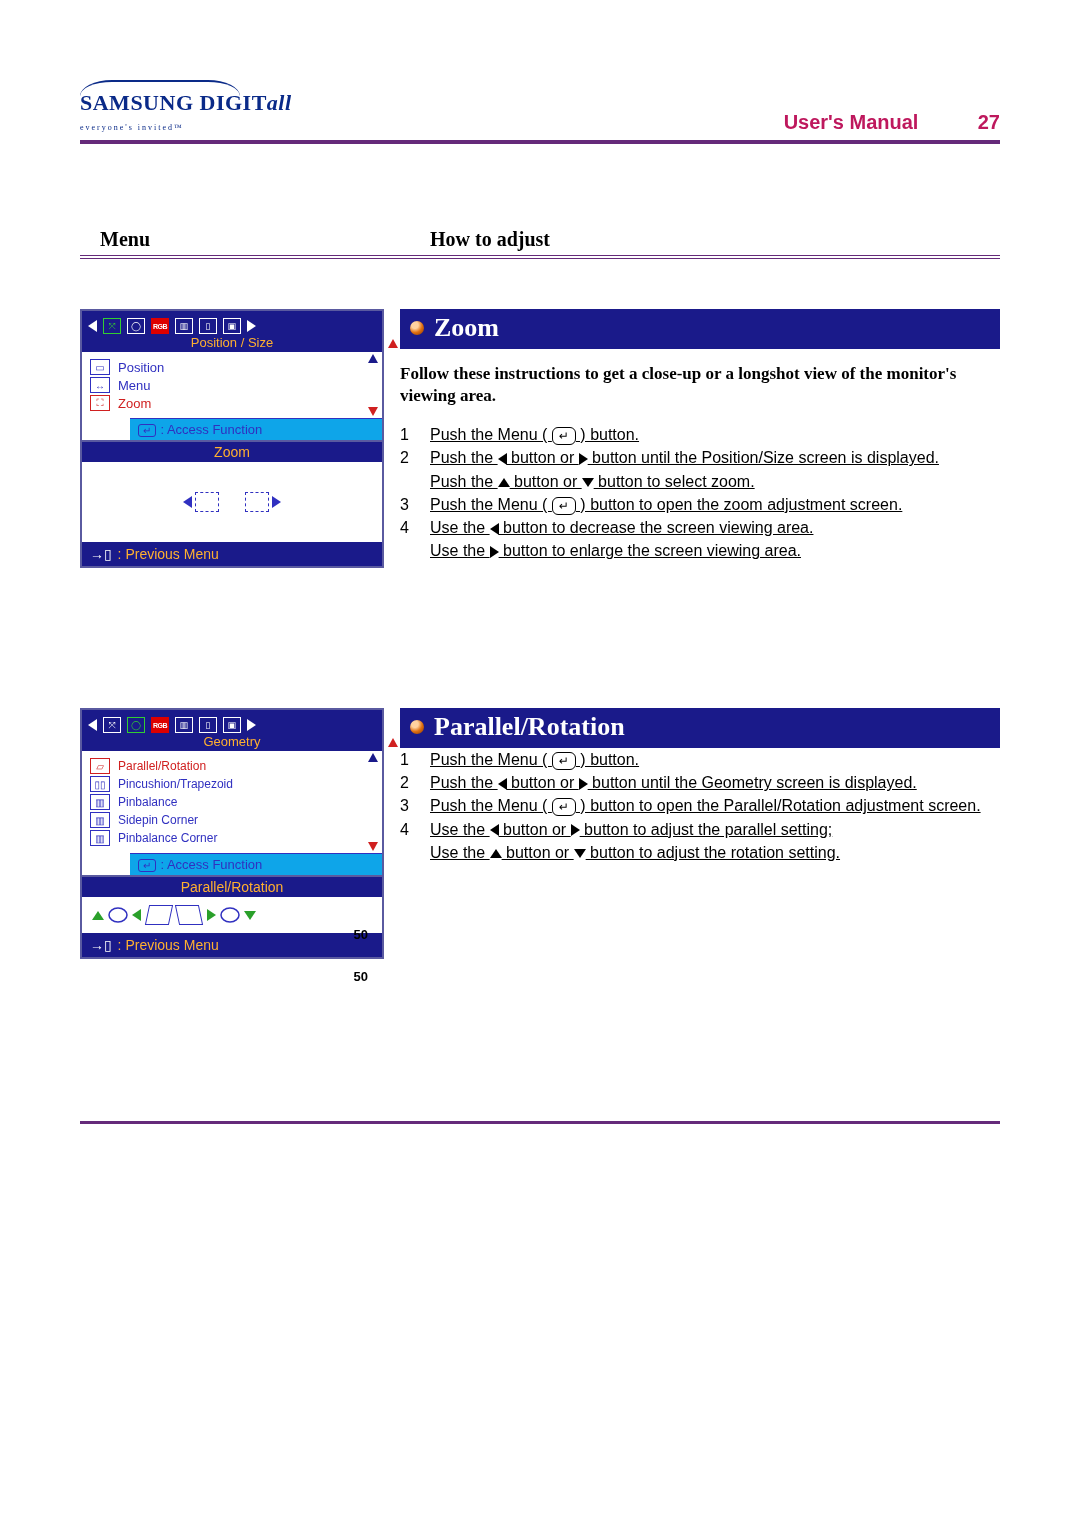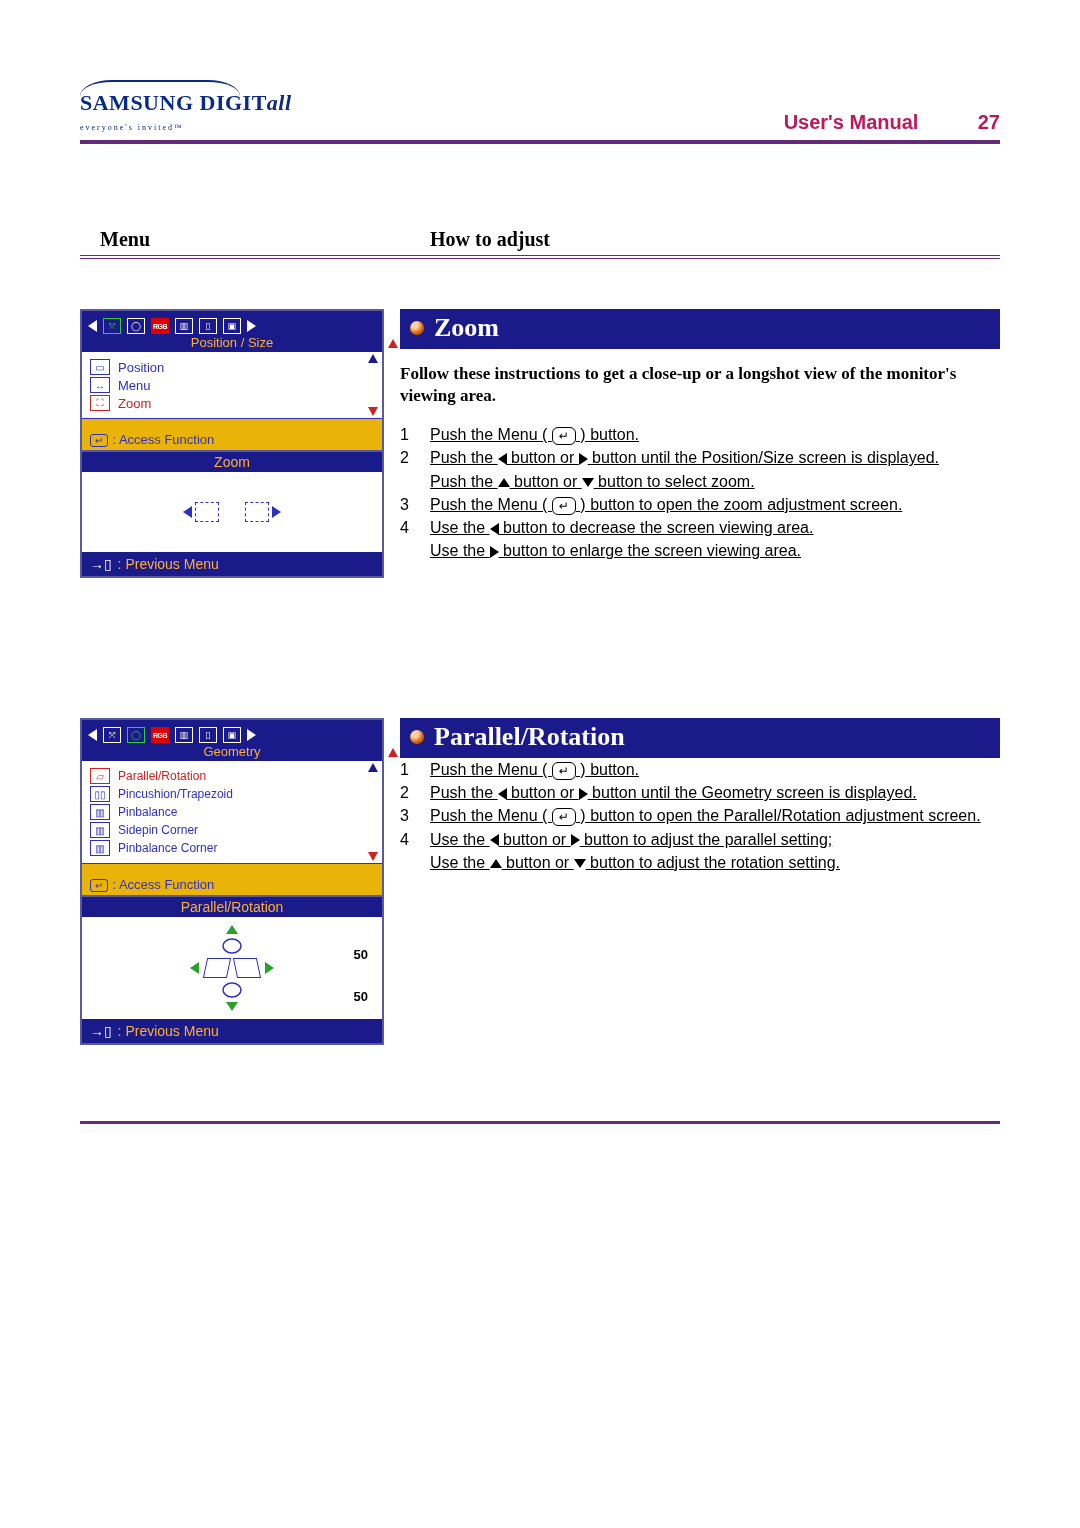--- a/index.html
+++ b/index.html
@@ -37,28 +37,28 @@
   .mi.sel{border-color:#32cd32;color:#32cd32;}
   .mi.rgb{background:#d00;color:#fff;border:none;font-size:7px;font-weight:bold;letter-spacing:-0.5px;}
   .osd .top .sub{color:#ffb030;font-size:13px;text-align:center;margin-top:-2px;}
   .osd .body{padding:6px 8px 6px 8px;position:relative;}
   .osd .body .scroll-up,.osd .body .scroll-dn{position:absolute;right:4px;width:0;height:0;border-left:5px solid transparent;border-right:5px solid transparent;}
   .osd .body .scroll-up{top:2px;border-bottom:9px solid #1a1a8a;}
   .osd .body .scroll-dn{bottom:2px;border-top:9px solid #d02020;}
   .osd .item{display:flex;align-items:center;gap:8px;padding:1px 0;}
   .osd .item.sel{color:#d02020;}
   .osd .item .ic{width:18px;height:14px;border:1px solid currentColor;display:inline-flex;align-items:center;justify-content:center;font-size:10px;}
-  .osd .af{border-top:1px solid #3030c0;padding:13px 8px 3px 8px;color:#3030c0;background:#eab308;}
+  .osd .af{border-top:1px solid #3030c0;padding:3px 8px 3px 8px;color:#3030c0;background:#0ea5e9;margin-left:48px;}
   .osd .af .ent{display:inline-block;border:1px solid #3030c0;border-radius:3px;padding:0 4px;font-size:10px;margin-right:4px;}
   .osd .ctrl{border-top:2px solid #5a5aa0;}
   .osd .ctrl .ct-title{background:#1a1a8a;color:#ffb030;text-align:center;padding:2px 0;font-size:14px;}
   .osd .ctrl .ct-body{min-height:80px;display:flex;align-items:center;justify-content:center;gap:26px;font-size:16px;position:relative;}
   .zico{display:inline-flex;align-items:center;gap:3px;}
   .zico .sq{width:22px;height:18px;border:1px dashed #3030c0;}
-  .pr-body{display:flex;flex-direction:column;align-items:center;padding:8px 10px;gap:2px;position:relative;}
+  .pr-body{display:flex;flex-direction:row;align-items:center;padding:8px 10px;gap:2px;position:relative;}
   .pr-body .val{position:absolute;right:14px;font-weight:bold;color:#000;}
   .pr-body .vtri{width:0;height:0;border-left:6px solid transparent;border-right:6px solid transparent;}
   .pr-body .up{border-bottom:9px solid #2aa02a;}
   .pr-body .dn{border-top:9px solid #2aa02a;}
   .pr-body .hrow{display:flex;align-items:center;gap:6px;}
   .pr-body .htri{width:0;height:0;border-top:6px solid transparent;border-bottom:6px solid transparent;}
   .pr-body .hl{border-right:9px solid #2aa02a;}
   .pr-body .hr{border-left:9px solid #2aa02a;}
   .pic{width:22px;height:18px;border:1px solid #3030c0;}
   .pic.rot{border:none;width:24px;height:20px;}

